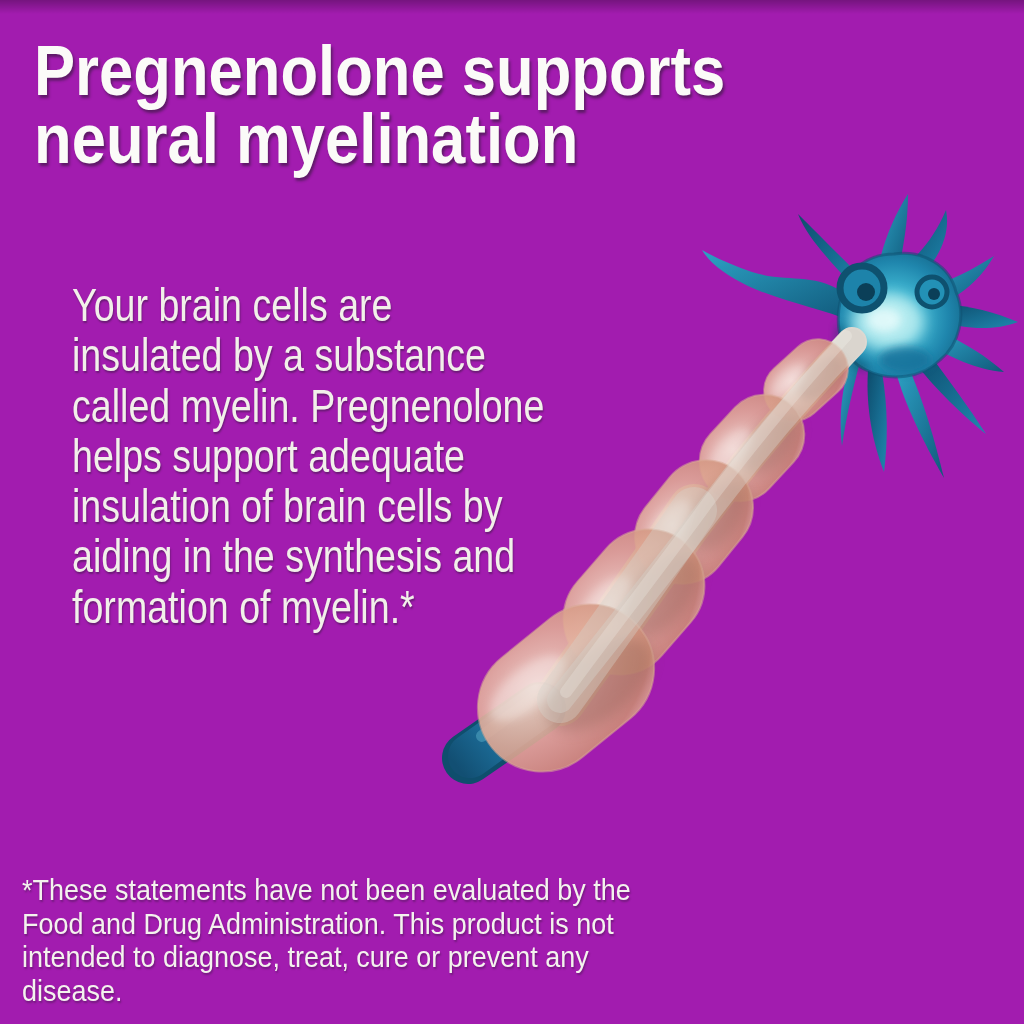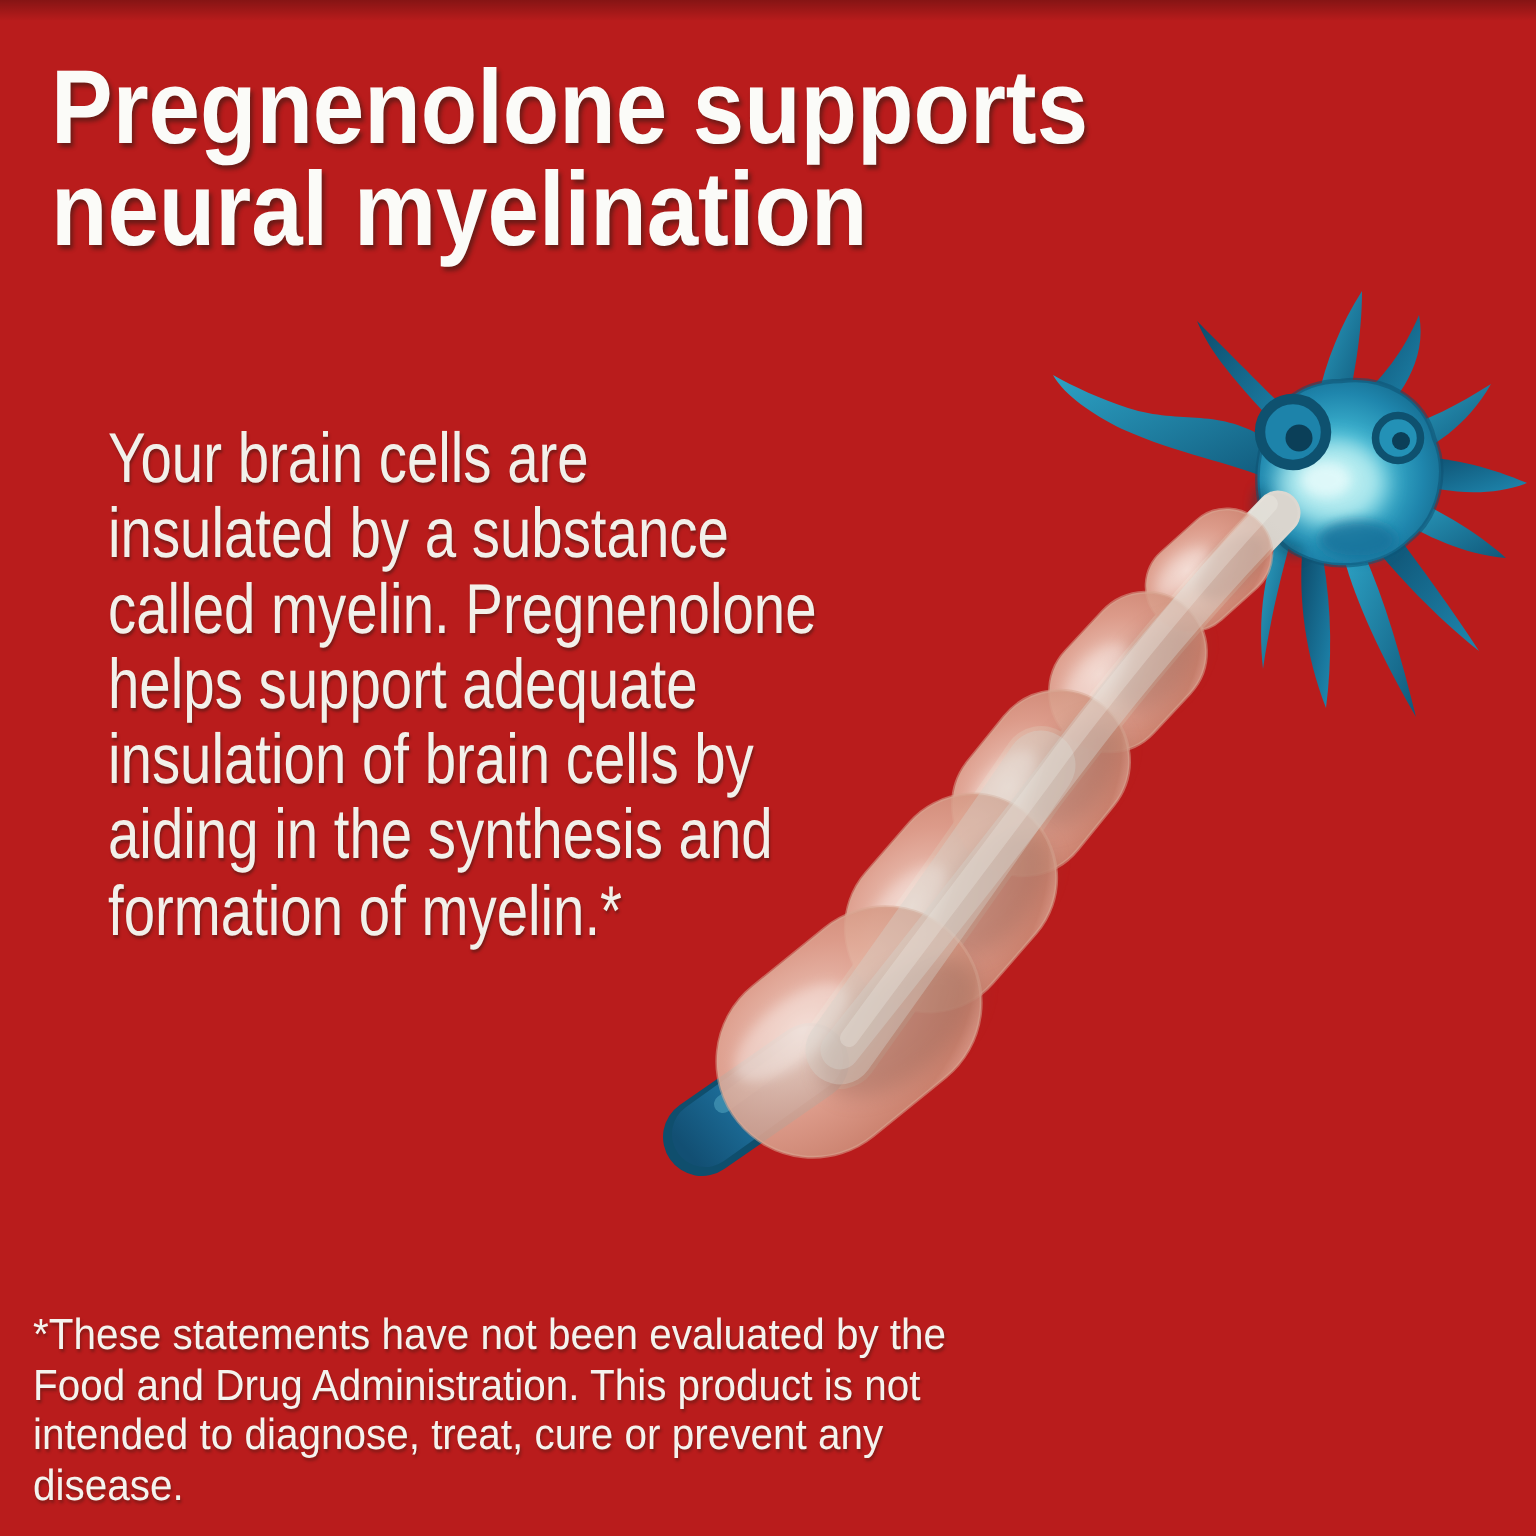--- a/index.html
+++ b/index.html
@@ -41,21 +41,21 @@
     text-shadow:1px 2px 2px rgba(10,22,14,.3);
   }
   .neuron-svg{
     position:absolute;left:0;top:0;width:1024px;height:1024px;
     pointer-events:none;
   }
 </style>
 </head>
 <body>
 
-<div class="poster" style="background: #b91c1c; text-decoration: underline;">
+<div class="poster" style="background: #a21caf; text-decoration: underline;">
 
   <div class="top-vignette"></div>
 
   <h1 class="headline">Pregnenolone supports
 neural myelination</h1>
 
   <p class="body-text">Your brain cells are
 insulated by a substance
 called myelin. Pregnenolone
 helps support adequate

